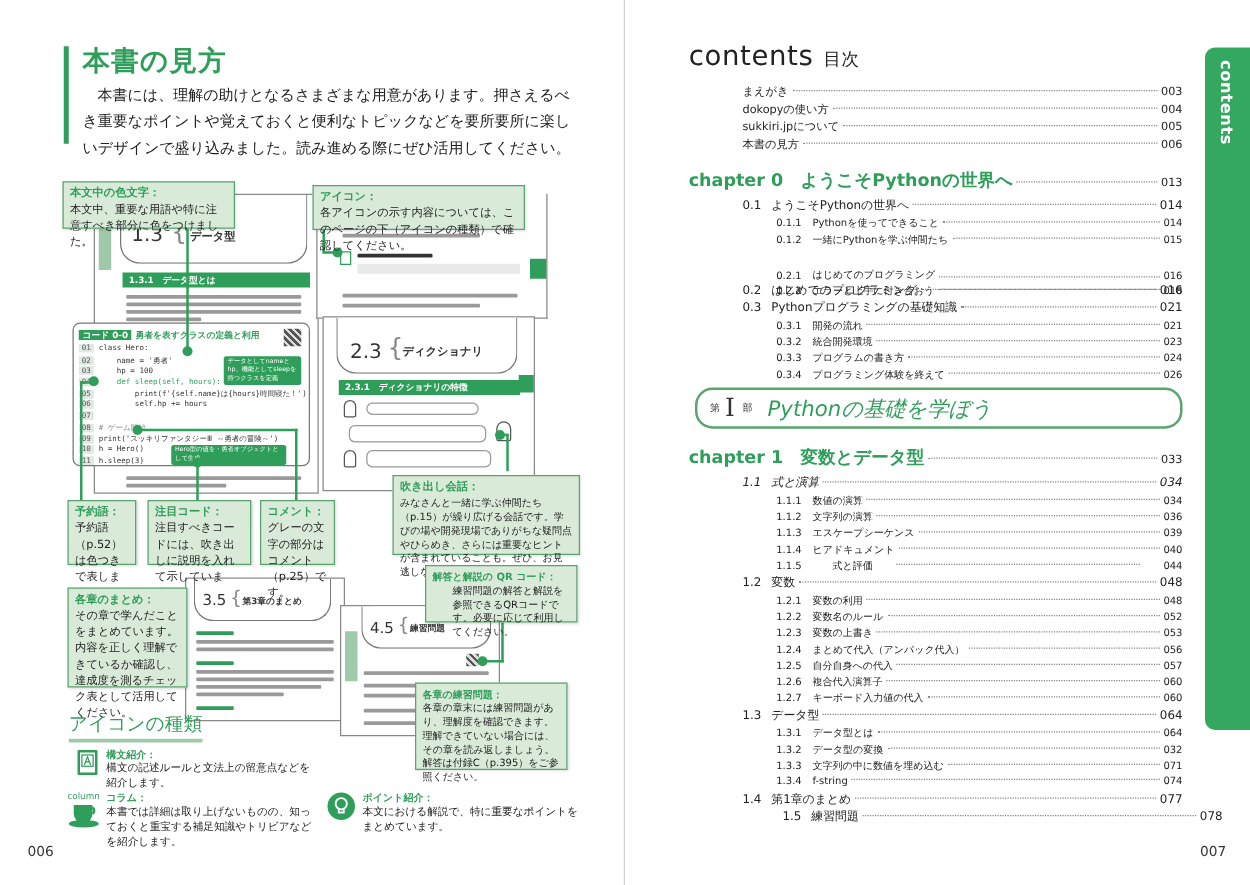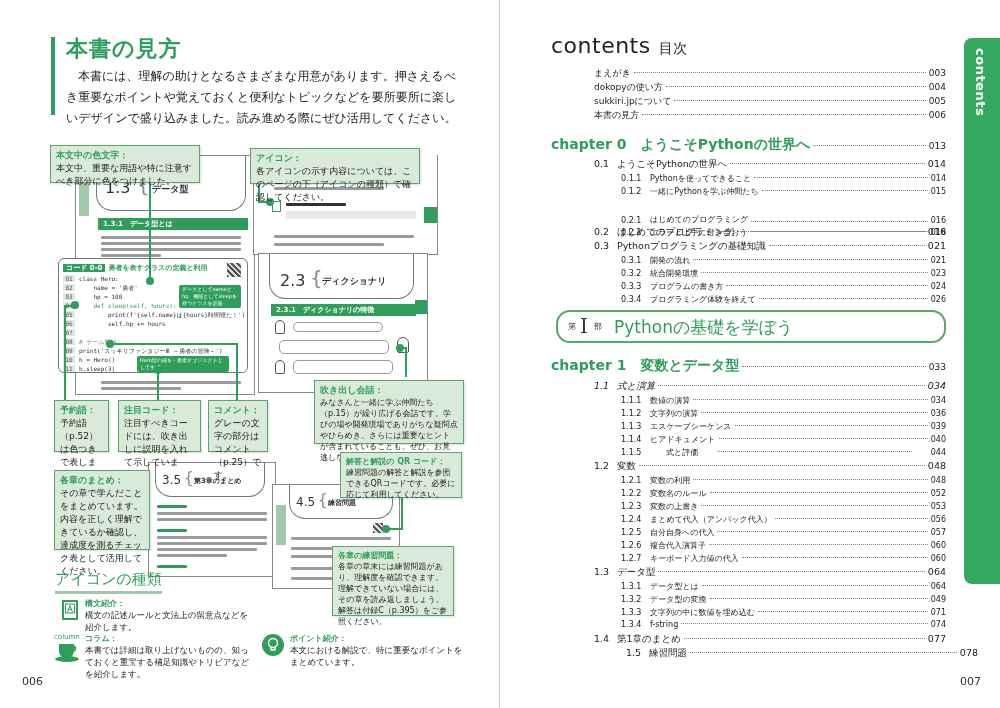--- a/index.html
+++ b/index.html
@@ -64,21 +64,21 @@
   .r-chap .pg { font-size: 9px; color: #222; font-weight: normal; }
   .r-sec { left: 93px; width: 352px; font-size: 9.5px; color: #222; }
   .r-sec .num { width: 23px; }
   .r-sub { left: 120px; width: 325px; font-size: 8px; color: #222; }
   .r-sub .num { width: 29px; }
 
   .part-box { position: absolute; left: 55px; top: 310px; width: 390px; height: 33px; border: 2px solid #5aa56e; border-radius: 14px; }
   .part-box .pre { position: absolute; left: 10px; top: 9px; font-size: 8px; color: #333; }
   .part-box .roman { position: absolute; left: 22px; top: 2px; font-family: "DejaVu Serif", serif; font-size: 20px; color: #333; }
   .part-box .post { position: absolute; left: 36px; top: 9px; font-size: 8px; color: #333; }
-  .part-box .ptitle { position: absolute; left: 56px; top: 4px; font-size: 17px; color: #2f9e5a; }
+  .part-box .ptitle { position: absolute; left: 56px; top: 4px; font-size: 17px; color: #2f9e5a; font-style: italic; }
 
   .page-num-right { position: absolute; left: 459px; top: 675px; font-size: 11px; color: #333; }
 </style>
 </head>
 <body>
 
 <div class="spread">
 
   <div class="page-left">
     <div class="title-bar"></div>
@@ -192,21 +192,21 @@
     <div class="connector" style="left:110px;top:343px;width:128px;height:2px;"></div>
     <div class="connector" style="left:236px;top:343px;width:2px;height:57px;"></div>
     <div class="dot" style="left:106px;top:340px;"></div>
     <div class="connector" style="left:405px;top:347px;width:2px;height:30px;"></div>
     <div class="connector" style="left:400px;top:347px;width:7px;height:2px;"></div>
     <div class="dot" style="left:396px;top:344px;"></div>
     <div class="connector" style="left:401px;top:497px;width:2px;height:33px;"></div>
     <div class="connector" style="left:385px;top:528px;width:18px;height:2px;"></div>
     <div class="dot" style="left:382px;top:525px;"></div>
 
-    <div class="callout" style="left:50px;top:145px;width:150px;height:38px;">
+    <div class="callout" style="left:50px;top:145px;width:138px;height:38px;">
       <div class="c-head">本文中の色文字：</div>
       <div class="c-body">本文中、重要な用語や特に注意すべき部分に色をつけました。</div>
     </div>
     <div class="callout" style="left:250px;top:148px;width:170px;height:36px;">
       <div class="c-head">アイコン：</div>
       <div class="c-body">各アイコンの示す内容については、このページの下（アイコンの種類）で確認してください。</div>
     </div>
     <div class="callout" style="left:54px;top:400px;width:55px;height:52px;">
       <div class="c-head">予約語：</div>
       <div class="c-body">予約語（p.52）は色つきで表します。</div>
@@ -222,21 +222,21 @@
     <div class="callout" style="left:314px;top:380px;width:150px;height:64px;">
       <div class="c-head">吹き出し会話：</div>
       <div class="c-body" style="font-size:8px;line-height:11px;">みなさんと一緒に学ぶ仲間たち（p.15）が繰り広げる会話です。学びの場や開発現場でありがちな疑問点やひらめき、さらには重要なヒントが含まれていることも。ぜひ、お見逃しなく！</div>
     </div>
     <div class="callout" style="left:54px;top:470px;width:96px;height:80px;">
       <div class="c-head">各章のまとめ：</div>
       <div class="c-body">その章で学んだことをまとめています。内容を正しく理解できているか確認し、達成度を測るチェック表として活用してください。</div>
     </div>
     <div class="callout" style="left:340px;top:452px;width:122px;height:46px;">
       <div class="c-head" style="font-size:8px;line-height:11px;">解答と解説の QR コード：</div>
-      <div class="c-body" style="font-size:8px;line-height:11px;">練習問題の解答と解説を参照できるQRコードです。必要に応じて利用してください。</div>
+      <div class="c-body" style="font-size:8px;line-height:11px;margin-left:16px;">練習問題の解答と解説を参照できるQRコードです。必要に応じて利用してください。</div>
     </div>
     <div class="callout" style="left:332px;top:546px;width:122px;height:70px;">
       <div class="c-head" style="font-size:8px;line-height:11px;">各章の練習問題：</div>
       <div class="c-body" style="font-size:8px;line-height:11px;">各章の章末には練習問題があり、理解度を確認できます。理解できていない場合には、その章を読み返しましょう。解答は付録C（p.395）をご参照ください。</div>
     </div>
 
     <div class="icons-title">アイコンの種類</div>
 
     <div class="ii-glyph" style="left:62px;top:600px;width:16px;height:20px;border:2px solid #2f9e5a;border-radius:1px;">
       <svg width="12" height="16" viewBox="0 0 12 16">
@@ -484,21 +484,21 @@
     <div class="toc-row r-sub" style="top:581px;">
         <span class="num">1.3.1</span>
         <span class="lbl">データ型とは</span>
         <span class="dots"></span>
         <span class="pg">064</span>
       </div>
     <div class="toc-row r-sub" style="top:594px;">
         <span class="num">1.3.2</span>
         <span class="lbl">データ型の変換</span>
         <span class="dots"></span>
-        <span class="pg">049</span>
+        <span class="pg">032</span>
       </div>
     <div class="toc-row r-sub" style="top:607px;">
         <span class="num">1.3.3</span>
         <span class="lbl">文字列の中に数値を埋め込む</span>
         <span class="dots"></span>
         <span class="pg">071</span>
       </div>
     <div class="toc-row r-sub" style="top:620px;">
         <span class="num">1.3.4</span>
         <span class="lbl">f-string</span>

